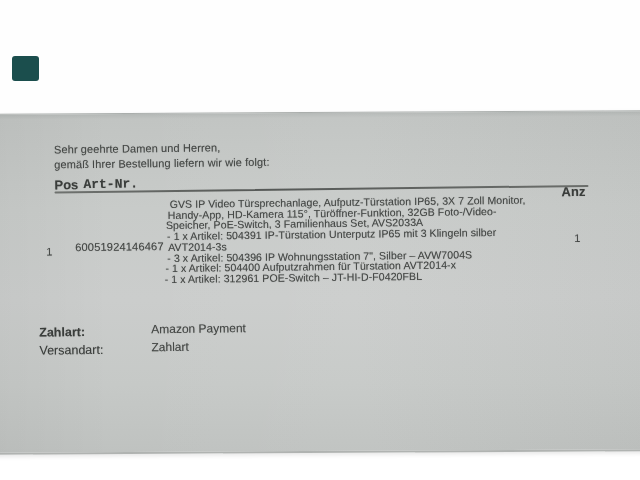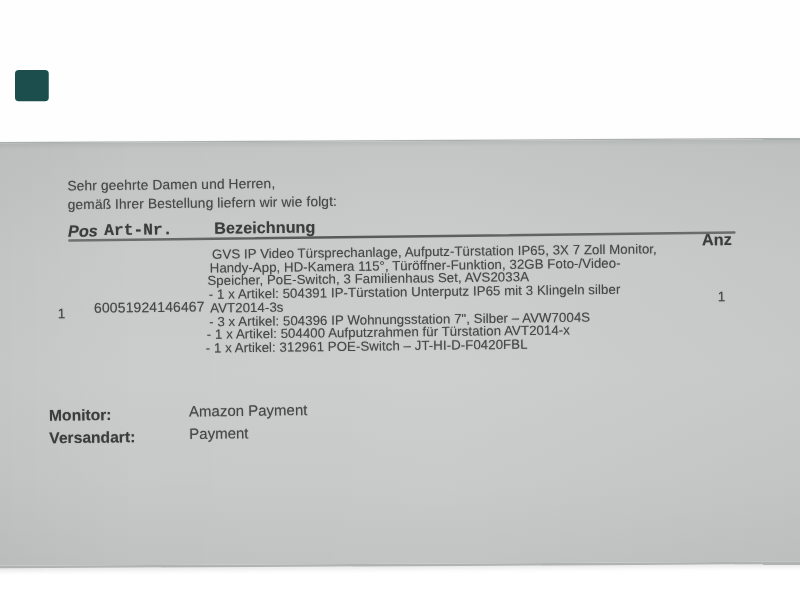--- a/index.html
+++ b/index.html
@@ -52,21 +52,21 @@
     transform-origin: 60px 80px;
     color: #454846;
     text-shadow: 0 0 0.8px rgba(64,66,64,0.45);
   }
   .content div { position: absolute; white-space: nowrap; }
 
   .greeting-1 { left: 55px; top: 29px;  font-size: 11px; letter-spacing: 0.1px; }
   .greeting-2 { left: 55px; top: 44px;  font-size: 11px; letter-spacing: 0.1px; }
 
   .hdr { font-weight: bold; font-size: 13px; color: #3a3d3b; }
-  .hdr-pos    { left: 55px;  top: 63px; font-style: italic; }
+  .hdr-pos    { left: 55px;  top: 63px; }
   .hdr-artnr  { left: 84px;  top: 63px; font-family: Liberation Mono, monospace; }
   .hdr-bez    { left: 172px; top: 62px; }
   .hdr-anz    { left: 562px; top: 76px; }
 
   .rule {
     left: 55px; top: 77px;
     width: 534px; height: 1.5px;
     background: linear-gradient(90deg, #6f726f, #565957 40%, #6b6e6b);
     border-radius: 1px;
   }
@@ -86,59 +86,58 @@
   .dl5 { margin-left: 2px; }
   .dl6 { margin-left: 0px; }
   .dl7 { margin-left: -1px; }
 
   .pos-val   { left: 46px;  top: 131px; font-size: 11px; }
   .artnr-val { left: 75px;  top: 127px; font-size: 11.2px; letter-spacing: 0.1px; }
   .anz-val   { left: 574px; top: 124px; font-size: 11px; }
 
   .pay-label  { left: 38px;  top: 211px; font-weight: bold; font-size: 12.5px; color: #3a3d3b; }
   .pay-value  { left: 150px; top: 209px; font-size: 12px; }
-  .ship-label { left: 38px;  top: 229px; font-weight: bold; font-size: 12.5px; color: #3a3d3b; }
+  .ship-label { left: 38px;  top: 229px; font-weight: normal; font-size: 12.5px; color: #3a3d3b; }
   .ship-value { left: 150px; top: 227px; font-size: 12px; }
 </style>
 </head>
 <body>
 
 <div class="screen">
 
   <div class="corner-marker"></div>
 
   <div class="paper">
     <div class="content">
 
       <div class="greeting-1">Sehr geehrte Damen und Herren,</div>
       <div class="greeting-2">gemäß Ihrer Bestellung liefern wir wie folgt:</div>
 
       <div class="hdr hdr-pos">Pos</div>
       <div class="hdr hdr-artnr">Art-Nr.</div>
-      <div class="hdr hdr-bez">Bezeichnung</div>
       <div class="hdr hdr-anz">Anz</div>
 
       <div class="rule"></div>
 
       <div class="pos-val">1</div>
       <div class="artnr-val">60051924146467</div>
       <div class="anz-val">1</div>
 
       <div class="desc">
         <div class="dl0">GVS IP Video Türsprechanlage, Aufputz-Türstation IP65, 3X 7 Zoll Monitor,</div>
         <div class="dl1">Handy-App, HD-Kamera 115°, Türöffner-Funktion, 32GB Foto-/Video-</div>
         <div class="dl2">Speicher, PoE-Switch, 3 Familienhaus Set, AVS2033A</div>
         <div class="dl3">- 1 x Artikel: 504391 IP-Türstation Unterputz IP65 mit 3 Klingeln silber</div>
         <div class="dl4">AVT2014-3s</div>
         <div class="dl5">- 3 x Artikel: 504396 IP Wohnungsstation 7", Silber – AVW7004S</div>
         <div class="dl6">- 1 x Artikel: 504400 Aufputzrahmen für Türstation AVT2014-x</div>
         <div class="dl7">- 1 x Artikel: 312961 POE-Switch – JT-HI-D-F0420FBL</div>
       </div>
 
-      <div class="pay-label">Monitor:</div>
+      <div class="pay-label">Zahlart:</div>
       <div class="pay-value">Amazon Payment</div>
       <div class="ship-label">Versandart:</div>
-      <div class="ship-value">Payment</div>
+      <div class="ship-value">Zahlart</div>
 
     </div>
   </div>
 
 </div>
 
 </body></html>

